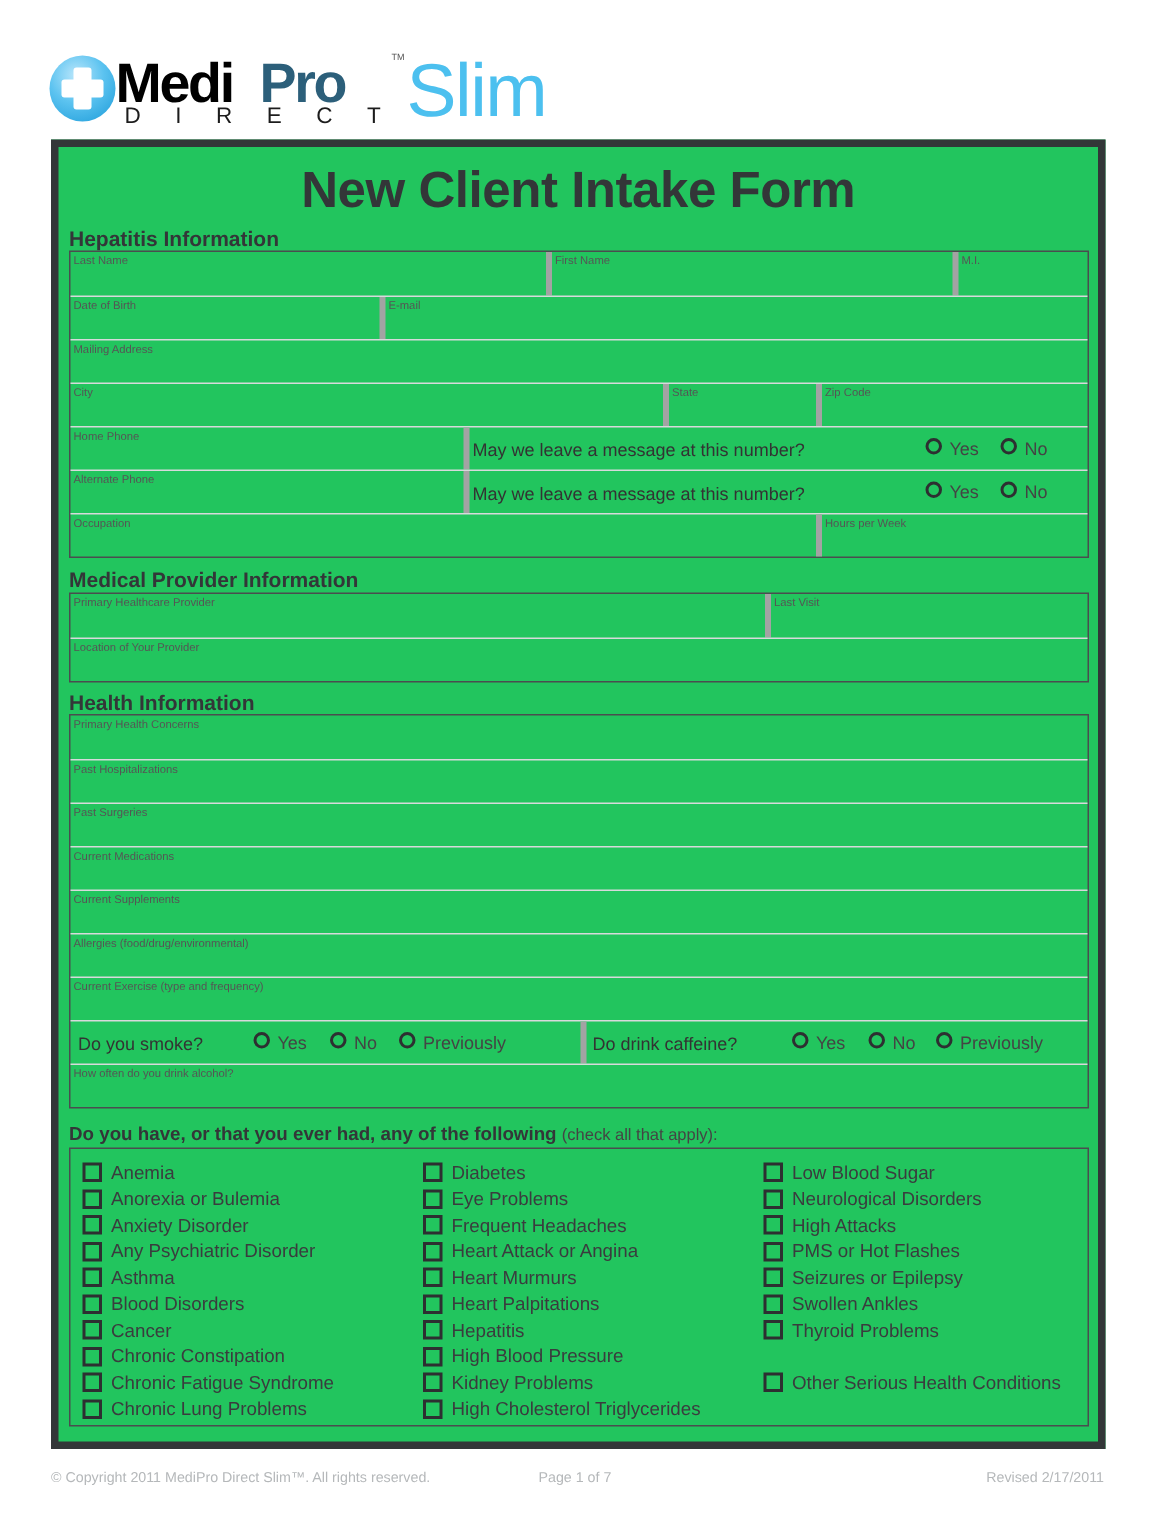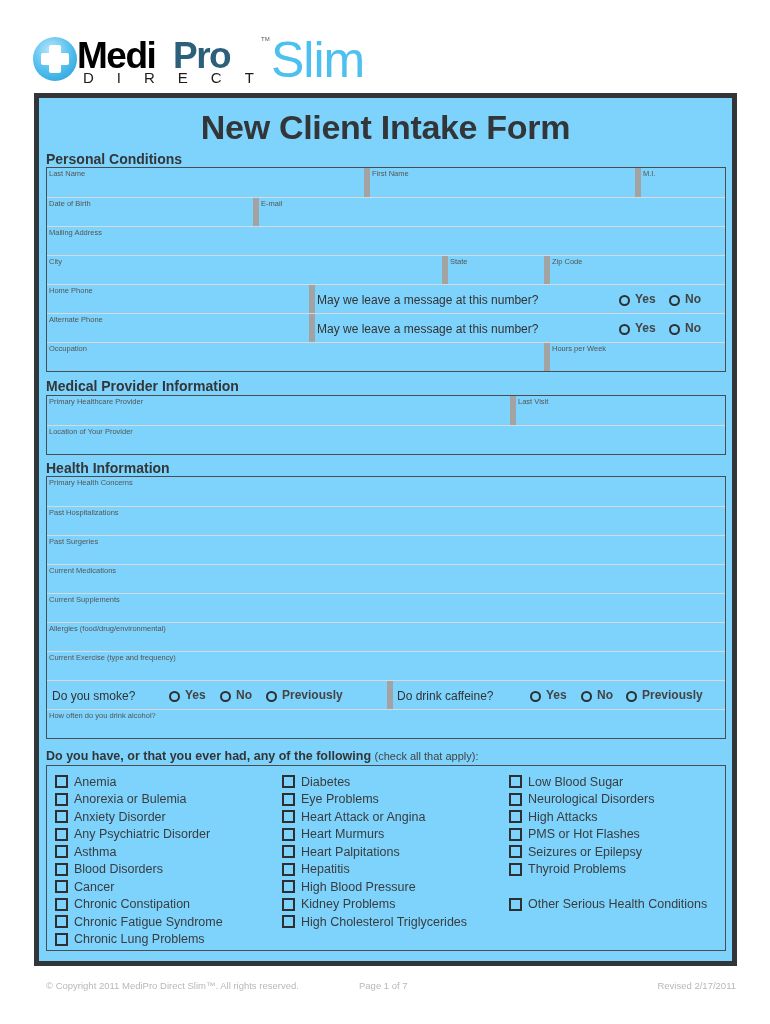--- a/index.html
+++ b/index.html
@@ -12,32 +12,32 @@
     background: radial-gradient(circle at 40% 30%, #b9e6fb 0%, #5cc3f0 45%, #1a9ad8 100%); }
   .logo-badge .plus-v { position: absolute; left: 16px; top: 8px; width: 12px; height: 28px; background: #fff; border-radius: 2px; }
   .logo-badge .plus-h { position: absolute; left: 8px; top: 16px; width: 28px; height: 12px; background: #fff; border-radius: 2px; }
   .logo-medi { position: absolute; left: 44px; top: 0px; font-size: 37px; font-weight: bold; color: #000000; letter-spacing: -1.5px; line-height: 44px; }
   .logo-pro { position: absolute; left: 140px; top: 0px; font-size: 37px; font-weight: bold; color: #2c5f7a; letter-spacing: -1.5px; line-height: 44px; }
   .logo-tm { position: absolute; left: 228px; top: 2px; font-size: 6px; color: #555; }
   .logo-slim { position: absolute; left: 238px; top: -2px; font-size: 50px; font-weight: normal; color: #4cc0ef; line-height: 56px; letter-spacing: -1px; }
   .logo-direct { position: absolute; left: 50px; top: 36px; font-size: 15px; font-weight: normal; color: #1c1c1c; letter-spacing: 23px; line-height: 16px; }
 
   
-  .frame { position: absolute; left: 34px; top: 93px; width: 703px; height: 873px; border: 5px solid #333638; background: #7dd3fc; }
+  .frame { position: absolute; left: 34px; top: 93px; width: 703px; height: 873px; border: 5px solid #333638; background: #22c55e; }
   .title { position: absolute; left: 0; right: 0; top: 10px; text-align: center; font-size: 34px; font-weight: bold; color: #333638; letter-spacing: -0.3px; }
 
   .section-title { position: absolute; left: 7px; font-size: 14px; font-weight: bold; color: #333638; }
   .box { position: absolute; left: 7px; width: 680px; border: 1.5px solid #4a4d4f; }
   .row { position: relative; display: flex; height: 29px; border-top: 1px solid #d7dadb; }
   .row:first-child { border-top: none; }
-  .cell { position: relative; height: 100%; border-left: 6px solid #a3a3a3; }
+  .cell { position: relative; height: 100%; border-left: 4px solid #a3a3a3; }
   .cell:first-child { border-left: none; }
   .lbl { position: absolute; left: 2px; top: 1px; font-size: 7.5px; color: #555; white-space: nowrap; }
   .q { position: absolute; top: 8px; font-size: 12px; color: #333; white-space: nowrap; }
-  .radio { position: absolute; top: 7px; display: flex; align-items: flex-end; font-size: 12px; color: #444; white-space: nowrap; font-weight: bold; }
+  .radio { position: absolute; top: 7px; display: flex; align-items: flex-start; font-size: 12px; color: #444; white-space: nowrap; }
   .radio .circle { width: 11px; height: 11px; border: 2.5px solid #2d2f31; border-radius: 50%; margin-right: 5px; }
 
   .conds-title { position: absolute; left: 7px; top: 651px; font-size: 12.5px; font-weight: bold; color: #333638; }
   .conds-title .sub { font-weight: normal; font-size: 11px; color: #444; }
   .conds { position: absolute; left: 7px; top: 667px; width: 680px; height: 186px; border: 1.5px solid #4a4d4f; }
   .col { position: absolute; top: 7px; }
   .chk { display: flex; align-items: center; height: 17.5px; font-size: 12.5px; color: #3a3c3e; white-space: nowrap; }
   .chk .box-ic { width: 13px; height: 13px; border: 2.5px solid #2d2f31; margin-right: 6px; flex: none; }
   .chk.spacer { visibility: hidden; }
 
@@ -54,21 +54,21 @@
   <span class="logo-medi">Medi</span>
   <span class="logo-pro">Pro</span>
   <span class="logo-tm">TM</span>
   <span class="logo-slim">Slim</span>
   <span class="logo-direct">DIRECT</span>
 </div>
 
 <div class="frame">
   <div class="title">New Client Intake Form</div>
 
-  <div class="section-title" style="top:53px;">Personal Conditions</div>
+  <div class="section-title" style="top:53px;">Hepatitis Information</div>
   <div class="box" style="top:69px;">
     <div class="row">
       <div class="cell" style="width:317px;">
           <span class="lbl">Last Name</span>
         </div>
       <div class="cell" style="width:271px;">
           <span class="lbl">First Name</span>
         </div>
       <div class="cell" style="flex:1;">
           <span class="lbl">M.I.</span>
@@ -284,20 +284,24 @@
       <div class="chk">
           <span class="box-ic"></span>
           <span>Diabetes</span>
         </div>
       <div class="chk">
           <span class="box-ic"></span>
           <span>Eye Problems</span>
         </div>
       <div class="chk">
           <span class="box-ic"></span>
+          <span>Frequent Headaches</span>
+        </div>
+      <div class="chk">
+          <span class="box-ic"></span>
           <span>Heart Attack or Angina</span>
         </div>
       <div class="chk">
           <span class="box-ic"></span>
           <span>Heart Murmurs</span>
         </div>
       <div class="chk">
           <span class="box-ic"></span>
           <span>Heart Palpitations</span>
         </div>
@@ -334,29 +338,33 @@
       <div class="chk">
           <span class="box-ic"></span>
           <span>PMS or Hot Flashes</span>
         </div>
       <div class="chk">
           <span class="box-ic"></span>
           <span>Seizures or Epilepsy</span>
         </div>
       <div class="chk">
           <span class="box-ic"></span>
+          <span>Swollen Ankles</span>
+        </div>
+      <div class="chk">
+          <span class="box-ic"></span>
           <span>Thyroid Problems</span>
         </div>
       <div class="chk spacer">
           <span class="box-ic"></span>
           <span>&nbsp;</span>
         </div>
       <div class="chk">
           <span class="box-ic"></span>
           <span>Other Serious Health Conditions</span>
         </div>
     </div>
   </div>
 </div>
 
-<div class="footer" style="left:46px;text-align:center;">© Copyright 2011 MediPro Direct Slim™. All rights reserved.</div>
+<div class="footer" style="left:34px;text-align:center;">© Copyright 2011 MediPro Direct Slim™. All rights reserved.</div>
 <div class="footer" style="left:359px;">Page 1 of 7</div>
 <div class="footer" style="right:34px;">Revised 2/17/2011</div>
 
 </body></html>

